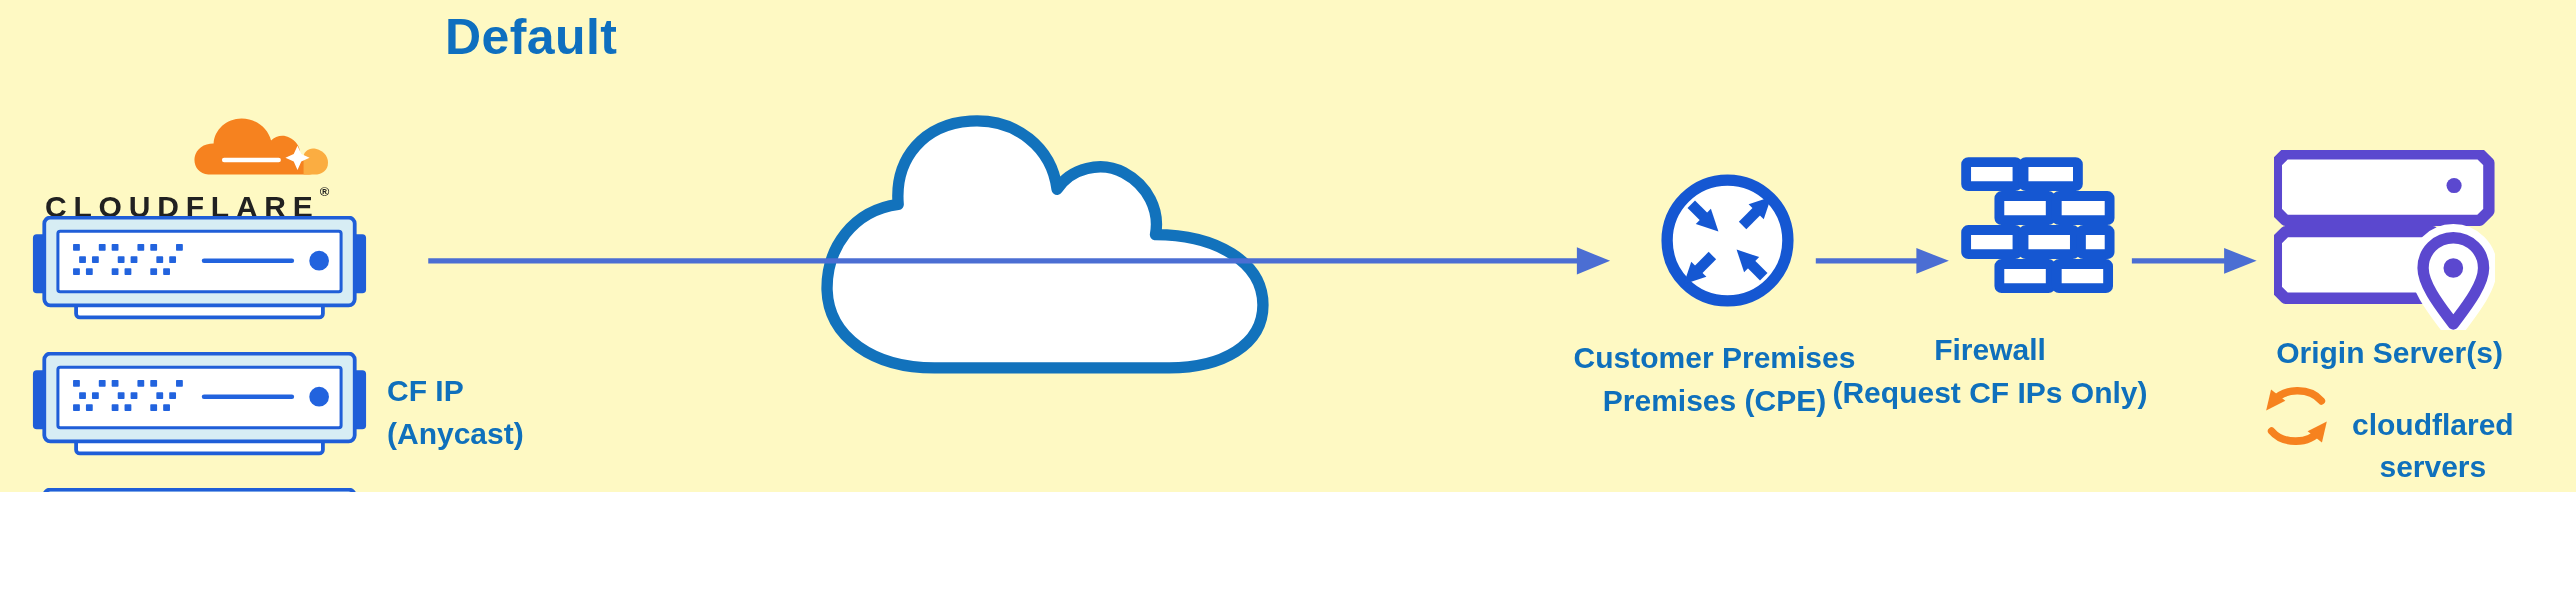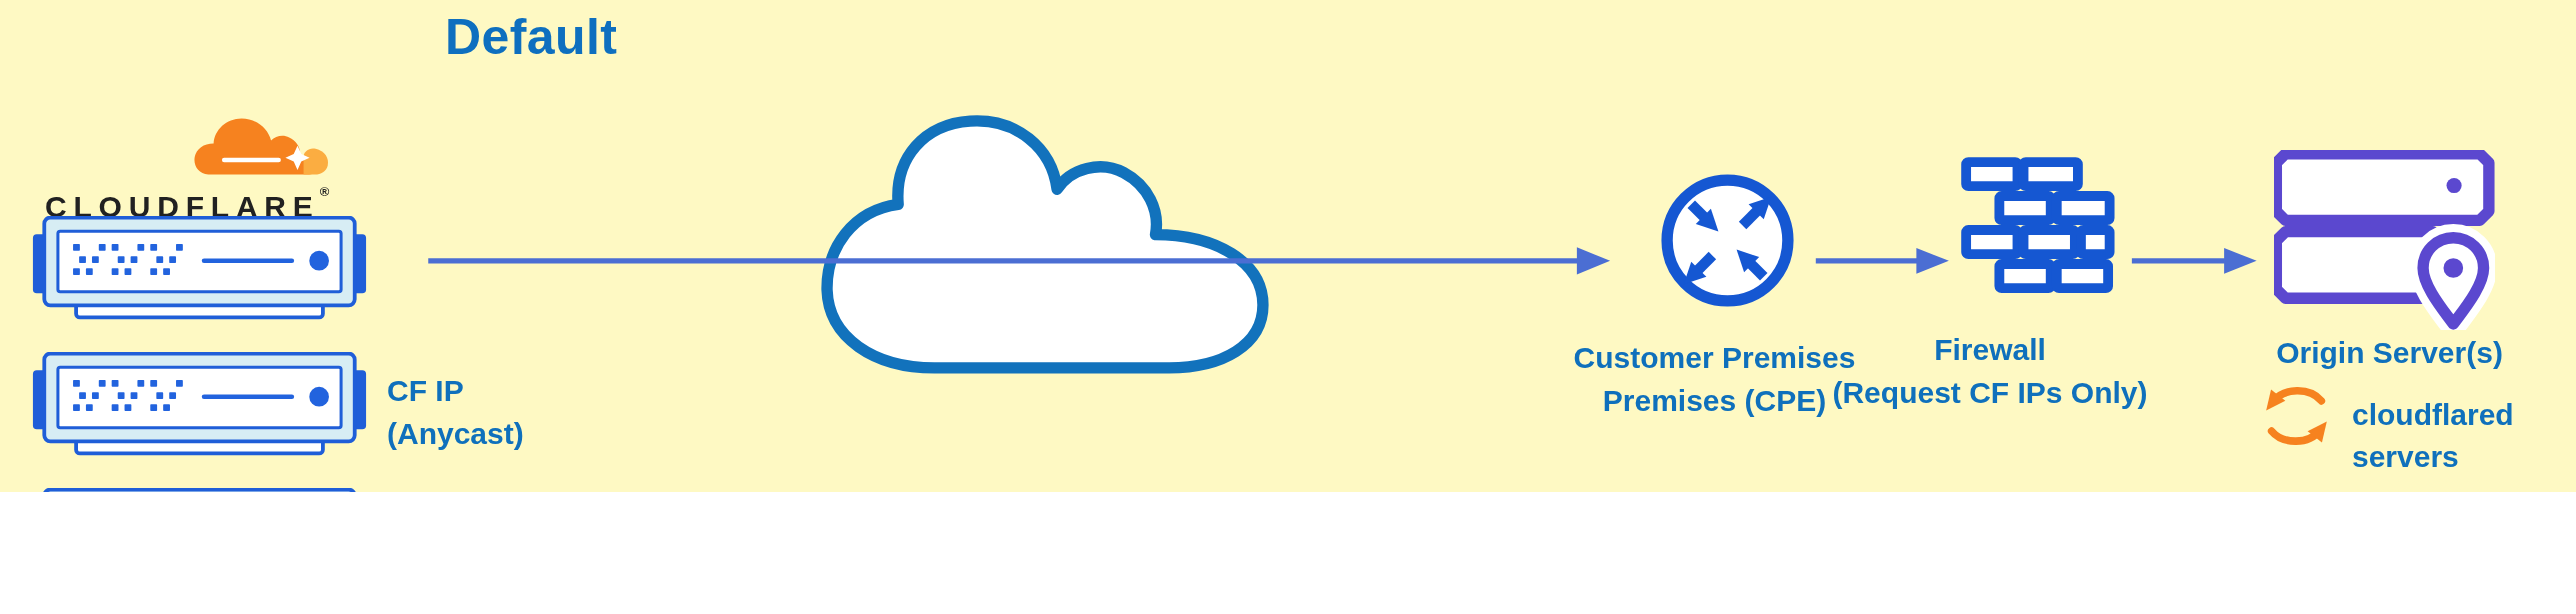--- a/index.html
+++ b/index.html
@@ -145,19 +145,19 @@
     <defs>
       <marker id="oh" markerUnits="userSpaceOnUse" markerWidth="30" markerHeight="30" refX="13" refY="15" orient="auto">
         <path d="M2,3 L28,15 L2,27 Z" fill="#f6821f"></path>
       </marker>
     </defs>
     <g fill="none" stroke="#f6821f" stroke-width="10" stroke-linecap="round">
       <path d="M 88 22 A 38 30 0 0 0 24 23" marker-end="url(#oh)"></path>
       <path d="M 22 62 A 38 30 0 0 0 86 61" marker-end="url(#oh)"></path>
     </g>
   </svg>
-  <div class="abs" style="left:2352px;top:394px;">
+  <div class="abs" style="left:2352px;top:404px;text-align:center;">
     <div class="note">cloudflared</div>
     <div class="note">servers</div>
   </div>
 
 </div>
 
 
 </body></html>

